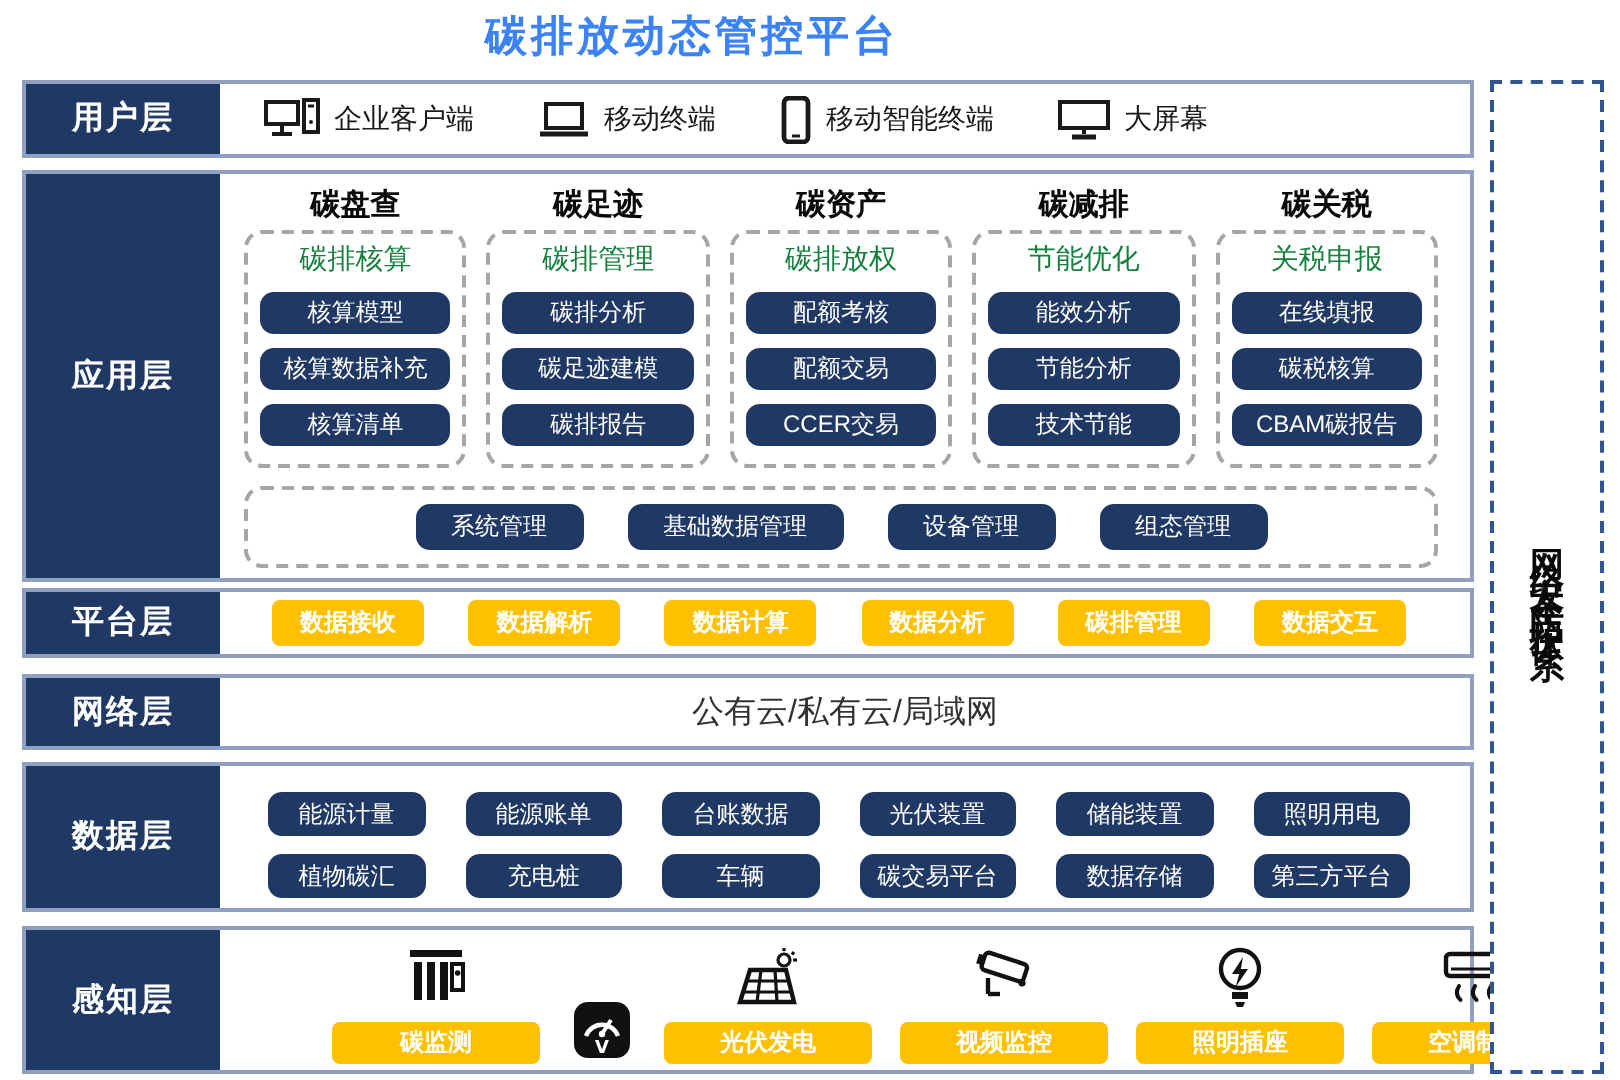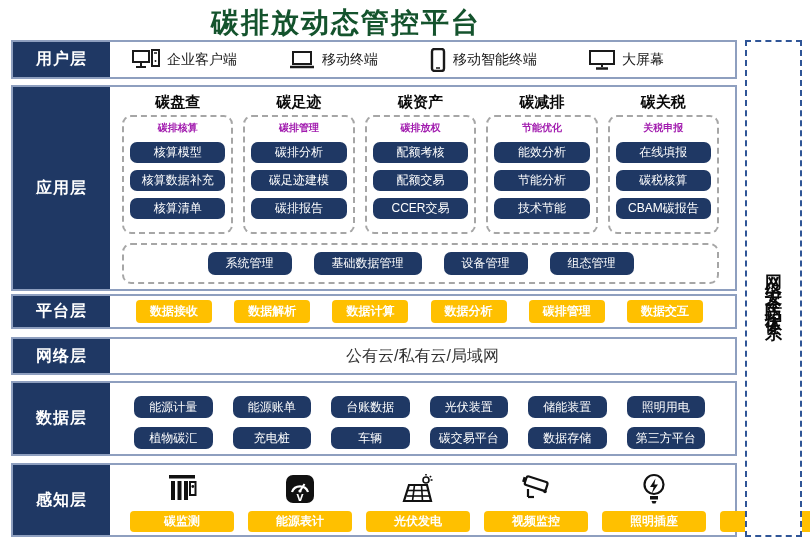--- a/index.html
+++ b/index.html
@@ -3,51 +3,51 @@
 <meta charset="utf-8">
 <style>
   html,body{margin:0;padding:0;}
   body{
     width:810px;height:540px;position:relative;background:#fff;
     font-family:"Liberation Sans","DejaVu Sans",sans-serif;
     overflow:hidden;
   }
   .title{
     position:absolute;top:4px;left:0;width:692px;text-align:center;
-    font-size:28px;font-weight:bold;color:#14532d;letter-spacing:2px;
+    font-size:21px;font-weight:bold;color:#3b82f6;letter-spacing:2px;
   }
   .row{
     position:absolute;left:11px;width:726px;box-sizing:border-box;
     border:2px solid #8E9FBF;background:#fff;display:flex;
   }
   .row-user{top:40px;height:39px;}
   .row-app{top:85px;height:206px;}
   .row-platform{top:294px;height:35px;}
   .row-network{top:337px;height:38px;}
   .row-data{top:381px;height:75px;}
-  .row-perception{top:463px;height:74px;}
+  .row-perception{top:463px;height:74px;gap:36px;}
   .layer-label{
     width:97px;flex-shrink:0;background:#1F3864;color:#fff;
     font-weight:bold;font-size:16px;letter-spacing:1px;
     display:flex;align-items:center;justify-content:center;
   }
   .content{flex:1;min-width:0;}
   
-  .user-content{display:flex;align-items:center;gap:52px;padding-left:22px;}
+  .user-content{display:flex;align-items:center;gap:32px;padding-left:22px;}
   .user-item{display:flex;align-items:center;gap:7px;}
   .user-item span.lbl{font-size:14px;color:#1a1a1a;}
   
   .app-cols{display:flex;gap:10px;padding:6px 16px 0 12px;}
   .app-col{flex:1;min-width:0;}
   .app-col-header{text-align:center;font-weight:bold;font-size:15px;color:#0a0a0a;height:22px;}
   .app-box{
     border:2px dashed #A6A6A6;border-radius:9px;box-sizing:border-box;
     height:119px;padding:4px 6px 8px;display:flex;flex-direction:column;gap:7px;
   }
-  .app-box-title{text-align:center;font-weight:bold;font-size:10px;color:#a21caf;}
+  .app-box-title{text-align:center;font-weight:normal;font-size:14px;color:#15803d;}
   .bd{
     background:#1F3864;color:#fff;border-radius:7px;font-size:12px;
     display:flex;align-items:center;justify-content:center;
     padding:3px 4px;white-space:nowrap;line-height:15px;
   }
   .app-common{
     margin:9px 16px 0 12px;border:2px dashed #A6A6A6;border-radius:9px;
     height:41px;box-sizing:border-box;display:flex;align-items:center;
     justify-content:center;gap:22px;
   }
@@ -252,21 +252,20 @@
     <div class="p-item">
       <span class="p-icon">
         <svg width="34" height="34" viewBox="0 0 34 34">
             <rect x="3" y="3" width="28" height="28" rx="7" fill="#111"></rect>
             <path d="M9 20 A8.5 8.5 0 0 1 25 20" fill="none" stroke="#fff" stroke-width="2.2"></path>
             <line x1="17" y1="19" x2="21.5" y2="12" stroke="#fff" stroke-width="2"></line>
             <circle cx="17" cy="19" r="1.6" fill="#fff"></circle>
             <text x="17" y="28.5" font-size="9" font-weight="bold" fill="#fff" text-anchor="middle" font-family="DejaVu Sans, sans-serif">V</text>
           </svg>
       </span>
-      <div class="by">能源表计</div>
     </div>
     <div class="p-item">
       <span class="p-icon">
         <svg width="36" height="34" viewBox="0 0 36 34">
             <circle cx="26" cy="8" r="3" fill="none" stroke="#111" stroke-width="1.6"></circle>
             <line x1="26" y1="2" x2="26" y2="3.6" stroke="#111" stroke-width="1.6"></line>
             <line x1="31" y1="4" x2="30" y2="5.2" stroke="#111" stroke-width="1.6"></line>
             <line x1="32.5" y1="8" x2="30.6" y2="8" stroke="#111" stroke-width="1.6"></line>
             <path d="M9 13 L27 13 L31 29 L4 29 Z" fill="none" stroke="#111" stroke-width="2.2"></path>
             <line x1="14.5" y1="13" x2="12.5" y2="29" stroke="#111" stroke-width="1.6"></line>

